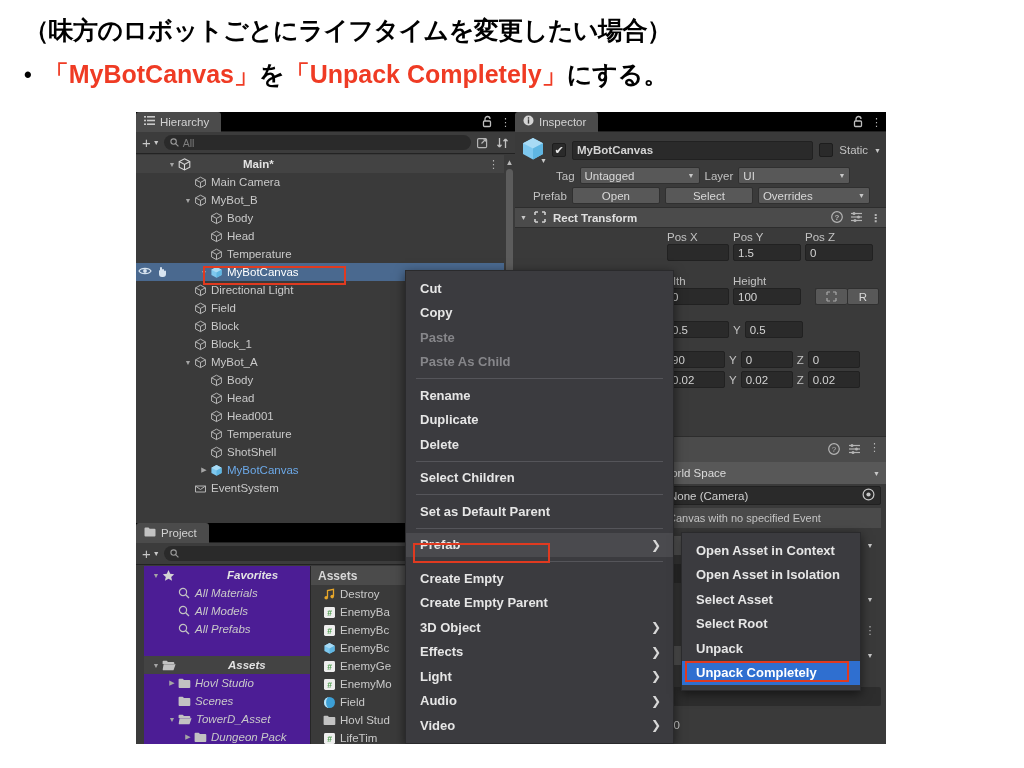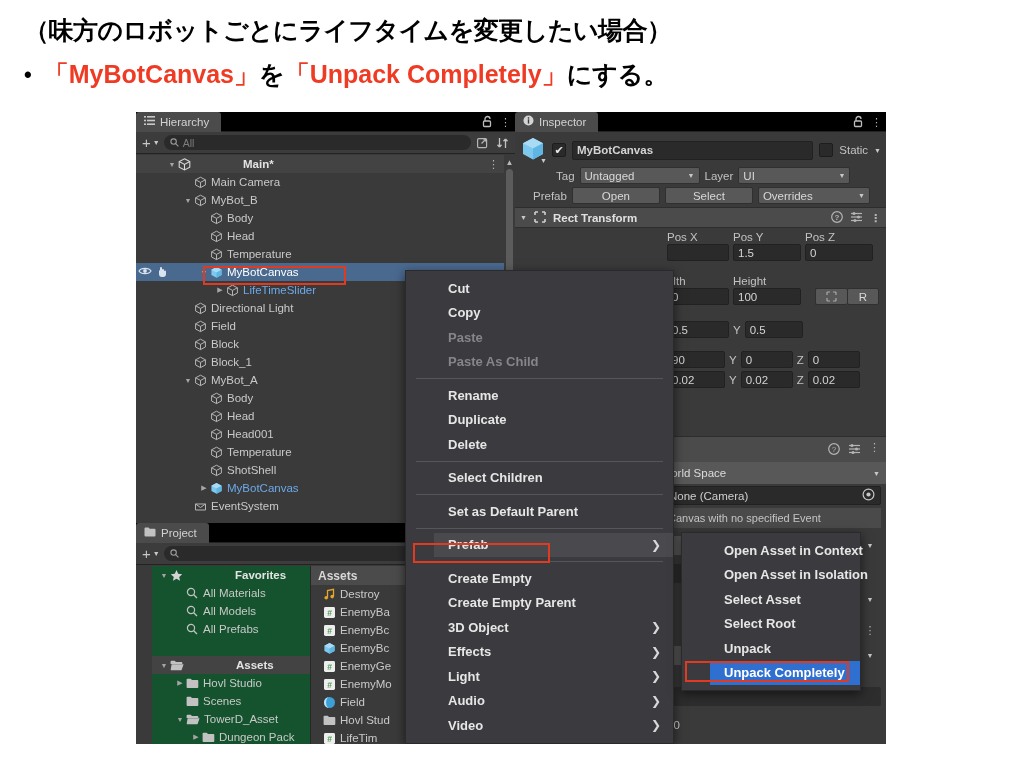--- a/index.html
+++ b/index.html
@@ -109,21 +109,21 @@
   
   .ctxmenu {
     position: absolute; background: #3b3b3f;
     border: 1px solid #2a2a2c;
     box-shadow: 0 3px 10px rgba(0,0,0,0.55);
     color: #e6e6e6; font-size: 13px;
     padding: 5px 0; z-index: 50;
   }
   .mi {
     height: 24.5px; display: flex; align-items: center;
-    padding: 0 12px 0 14px; white-space: nowrap; font-weight: 700; margin-left: 28px;
+    padding: 0 12px 0 14px; white-space: nowrap; font-weight: 700;
   }
   .mi.dim { color: #86868a; }
   .mi .arrow { margin-left: auto; font-size: 12px; color: #d8d8d8; font-weight:400; }
   .mi.hl { background: #4a4a4e; }
   .mi.blue { background: #2f6fd0; color: #ffffff; }
   .msep { height: 1px; background: #55555a; margin: 4px 10px; }
 
   .redbox { position: absolute; border: 2px solid #e03a20; pointer-events: none; z-index: 90; }
 
   
@@ -283,31 +283,20 @@
               <span><svg width="14" height="10" viewBox="0 0 14 10">
                   <path d="M1 5 C3 1.4 11 1.4 13 5 C11 8.6 3 8.6 1 5 Z" fill="none" stroke="#d8e4f0" stroke-width="1.2"></path>
                   <circle cx="7" cy="5" r="1.9" fill="#d8e4f0"></circle>
                 </svg></span>
               <span><svg width="12" height="12" viewBox="0 0 12 12">
                   <path d="M4 8 V3 a1 1 0 0 1 2 0 v3 M6 6 v-1 a1 1 0 0 1 2 0 v2 M8 7 v-0.5 a1 1 0 0 1 2 0 V9 a3 3 0 0 1-3 3 H6 a3 3 0 0 1-3-3 V6 a1 1 0 0 1 1-1" fill="#d8e4f0"></path>
                 </svg></span>
             </span>
           </div>
           <div class="trow">
-            <span style="width: 76px; flex: 0 0 auto;"></span>
-            <span class="tri">▶</span>
-            <span class="gico">
-              <svg width="13" height="13" viewBox="0 0 13 13">
-                <path d="M6.5 1.2 L11.4 3.8 V9 L6.5 11.6 L1.6 9 V3.8 Z" fill="none" stroke="#b4b4b4" stroke-width="1"></path>
-                <path d="M1.6 3.8 L6.5 6.4 L11.4 3.8 M6.5 6.4 V11.6" fill="none" stroke="#b4b4b4" stroke-width="1"></path>
-              </svg>
-            </span>
-            <span class="blue-label">LifeTimeSlider</span>
-          </div>
-          <div class="trow">
             <span style="width: 44px; flex: 0 0 auto;"></span>
             <span class="tri empty"></span>
             <span class="gico">
               <svg width="13" height="13" viewBox="0 0 13 13">
                 <path d="M6.5 1.2 L11.4 3.8 V9 L6.5 11.6 L1.6 9 V3.8 Z" fill="none" stroke="#b4b4b4" stroke-width="1"></path>
                 <path d="M1.6 3.8 L6.5 6.4 L11.4 3.8 M6.5 6.4 V11.6" fill="none" stroke="#b4b4b4" stroke-width="1"></path>
               </svg>
             </span>
             <span>Directional Light</span>
           </div>
@@ -468,21 +457,21 @@
         </div>
         <div class="ico-btn">
           <svg width="13" height="13" viewBox="0 0 13 13">
               <rect x="0.6" y="2.6" width="9" height="9" rx="1.2" fill="none" stroke="#b5b5b5" stroke-width="1.2"></rect>
               <path d="M4.5 7.5 L9 3 M9 3 h-3 M9 3 v3" stroke="#b5b5b5" stroke-width="1.2" fill="none"></path>
             </svg>
         </div>
         <div class="ico-btn dots">⋮</div>
       </div>
 
-      <div class="tree" style="position:absolute; left:16px; top:43px; width:174px; bottom:0; background:#14532d;">
+      <div class="tree" style="position:absolute; left:8px; top:43px; width:174px; bottom:0; background:#4c1d95;font-style:italic;">
           <div class="trow">
             <span style="width: 4px; flex: 0 0 auto;"></span>
             <span class="tri">▼</span>
             <span class="gico">
               <svg width="13" height="13" viewBox="0 0 13 13">
                 <path d="M6.5 1 L8.2 4.8 L12.2 5.2 L9.2 7.9 L10.1 11.8 L6.5 9.8 L2.9 11.8 L3.8 7.9 L0.8 5.2 L4.8 4.8 Z" fill="#d4d4d4"></path>
               </svg>
             </span>
             <span class="bold">Favorites</span>
           </div>

